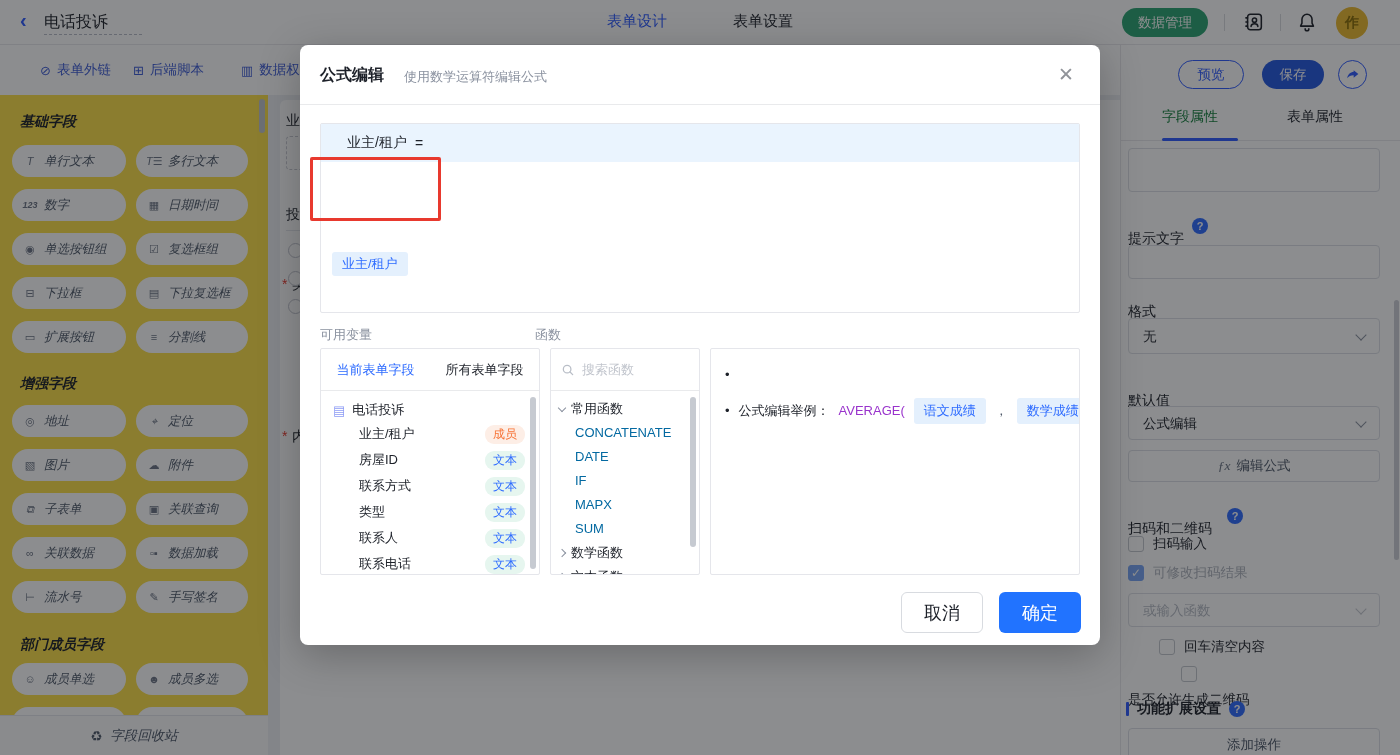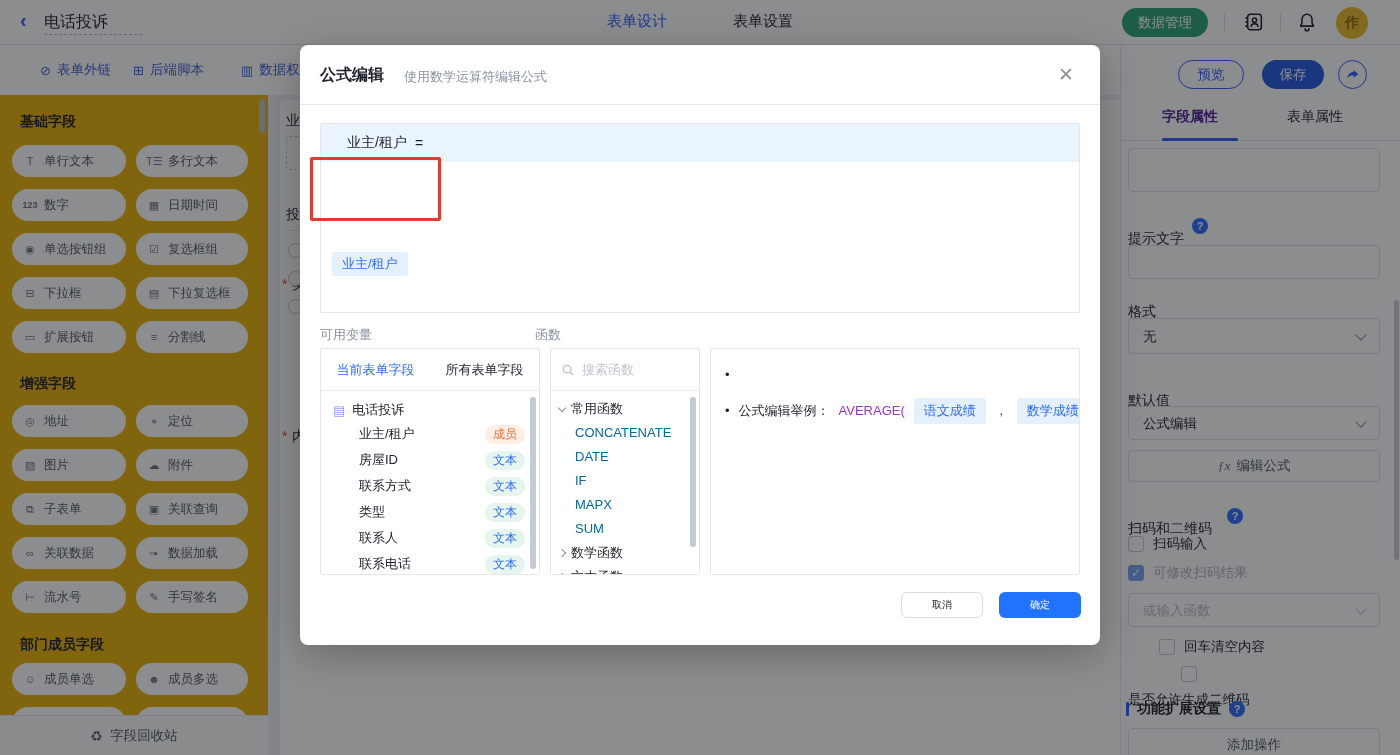--- a/index.html
+++ b/index.html
@@ -18,21 +18,21 @@
   .vdiv { top:14px; width:1px; height:17px; background:#d8dadf; }
   .top-icon { top:11px; width:22px; height:22px; }
   .avatar { left:1336px; top:7px; width:32px; height:32px; border-radius:50%; background:#ecba2f; color:#8a6d05; font-size:14px; font-weight:700; display:flex; align-items:center; justify-content:center; }
 
   
   #toolbar { left:0; top:45px; width:1400px; height:50px; background:#fff; }
   .tool-item { top:16px; font-size:13.5px; color:#3d5cd6; display:flex; align-items:center; gap:6px; }
   .tool-glyph { font-size:13px; }
 
   
-  #sidebar { left:0; top:95px; width:268px; height:660px; background:#eab308; overflow:hidden; }
+  #sidebar { left:0; top:95px; width:268px; height:660px; background:#fde047; overflow:hidden;font-style:italic; }
   .side-title { left:20px; font-size:14px; font-weight:700; color:#1d2129; }
   .fpill { height:32px; border-radius:16px; background:#fff; display:flex; align-items:center; gap:6px; padding:0 10px; font-size:12.5px; color:#4e5969; white-space:nowrap; overflow:hidden; }
   .fpill .fic { font-size:11px; color:#6b7484; width:16px; text-align:center; flex:0 0 16px; }
   .col1 { left:12px; width:114px; }
   .col2 { left:136px; width:112px; }
   .side-scroll { right:3px; top:4px; width:6px; height:34px; background:#c1c5cc; border-radius:3px; }
   #recycle-bar { left:0; top:620px; width:268px; height:40px; background:#fbfbfc; border-top:1px solid #e5e6eb; display:flex; align-items:center; justify-content:center; gap:8px; font-size:13.5px; color:#4e5969; }
 
   
   #canvas-card { left:280px; top:100px; width:840px; height:655px; background:#fff; border-radius:6px 0 0 0; }
@@ -41,21 +41,21 @@
   .frag-dash { left:286px; top:136px; width:80px; height:34px; border:1px dashed #c9ccd4; border-radius:4px; }
   .frag-line { left:286px; top:230px; width:30px; border-bottom:1px solid #e5e6eb; }
   .frag-radio { left:288px; width:15px; height:15px; border:1px solid #c2c6ce; border-radius:50%; background:#fff; }
 
   
   #rightpanel { left:1120px; top:45px; width:280px; height:710px; background:#fff; border-left:1px solid #e8e9eb; }
   .rp-pill-outline { left:1178px; top:60px; width:66px; height:29px; border:1px solid #2e5bff; color:#2e5bff; border-radius:15px; font-size:13.5px; display:flex; align-items:center; justify-content:center; background:#fff; }
   .rp-pill-solid { left:1262px; top:60px; width:62px; height:29px; background:#2458e0; color:#fff; border-radius:15px; font-size:13.5px; display:flex; align-items:center; justify-content:center; }
   .rp-share { left:1338px; top:60px; width:29px; height:29px; border:1.5px solid #2e5bff; border-radius:50%; display:flex; align-items:center; justify-content:center; }
   .rp-tab { top:108px; font-size:14px; color:#1d2129; }
-  .rp-tab.active { color:#4c1d95; font-weight:700; }
+  .rp-tab.active { color:#15803d; font-weight:400; }
   .rp-tab-underline { left:1162px; top:138px; width:76px; height:3px; background:#2e5bff; border-radius:2px; }
   .rp-div { left:1120px; top:140px; width:280px; border-bottom:1px solid #e8e9eb; }
   .rp-box { left:1128px; width:252px; border:1px solid #dcdfe6; border-radius:4px; background:#fff; }
   .rp-label { left:1128px; font-size:14px; color:#1d2129; font-weight:500;margin-top:12px; }
   .help-dot { width:16px; height:16px; background:#2e6bff; border-radius:50%; color:#fff; font-size:11px; font-weight:700; display:flex; align-items:center; justify-content:center; }
   .rp-select-text { font-size:13.5px; color:#1d2129; }
   .chev { width:8px; height:8px; border-right:1.6px solid #8a919f; border-bottom:1.6px solid #8a919f; transform:rotate(45deg); }
   .cb { width:16px; height:16px; border:1px solid #c3c7ce; border-radius:3px; background:#fff; flex:0 0 16px; }
   .cb.checked { background:#7aa6f5; border-color:#7aa6f5; color:#fff; font-size:12px; line-height:15px; text-align:center; }
   .cb-row { display:flex; align-items:center; gap:9px; font-size:13.5px; color:#1d2129; }
@@ -97,21 +97,21 @@
   .fn-group { display:flex; align-items:center; gap:6px; height:24px; padding-left:8px; font-size:13px; color:#1d2129; }
   .tree-chev { width:6px; height:6px; border-right:1.4px solid #8a919f; border-bottom:1.4px solid #8a919f; flex:0 0 6px; }
   .tree-chev.open { transform:rotate(45deg); margin-top:-3px; }
   .tree-chev.closed { transform:rotate(-45deg); }
   .fn-item { height:24px; line-height:24px; padding-left:24px; font-size:13px; color:#0369a1; }
   .fn-scroll { right:3px; top:48px; width:6px; height:150px; background:#c6cad1; border-radius:3px; position:absolute; }
   #help-panel { left:410px; top:303px; width:370px; height:227px; padding:16px 14px; }
   .tip { font-size:13px; color:#1d2129; line-height:20px; margin-bottom:13px; display:flex; align-items:center; gap:9px; flex-wrap:nowrap; white-space:nowrap; }
   .bullet { color:#1d2129; font-size:13px; }
   .fn-purple { color:#9933cc; }
-  .m-btn { width:82px; height:26px; border-radius:6px; font-size:10px; display:flex; align-items:center; justify-content:center; }
+  .m-btn { width:82px; height:41px; border-radius:6px; font-size:18px; display:flex; align-items:center; justify-content:center; }
   .btn-cancel { left:601px; top:547px; border:1px solid #d8dbe0; color:#1d2129; background:#fff; }
   .btn-ok { left:699px; top:547px; background:#2173ff; color:#fff; }
 
   
   #anno-rect { left:310px; top:157px; width:131px; height:64px; border:3px solid #e8392e; border-radius:2px; z-index:60; }
 
   svg { display:block; }
 </style>
 </head>
 <body>

